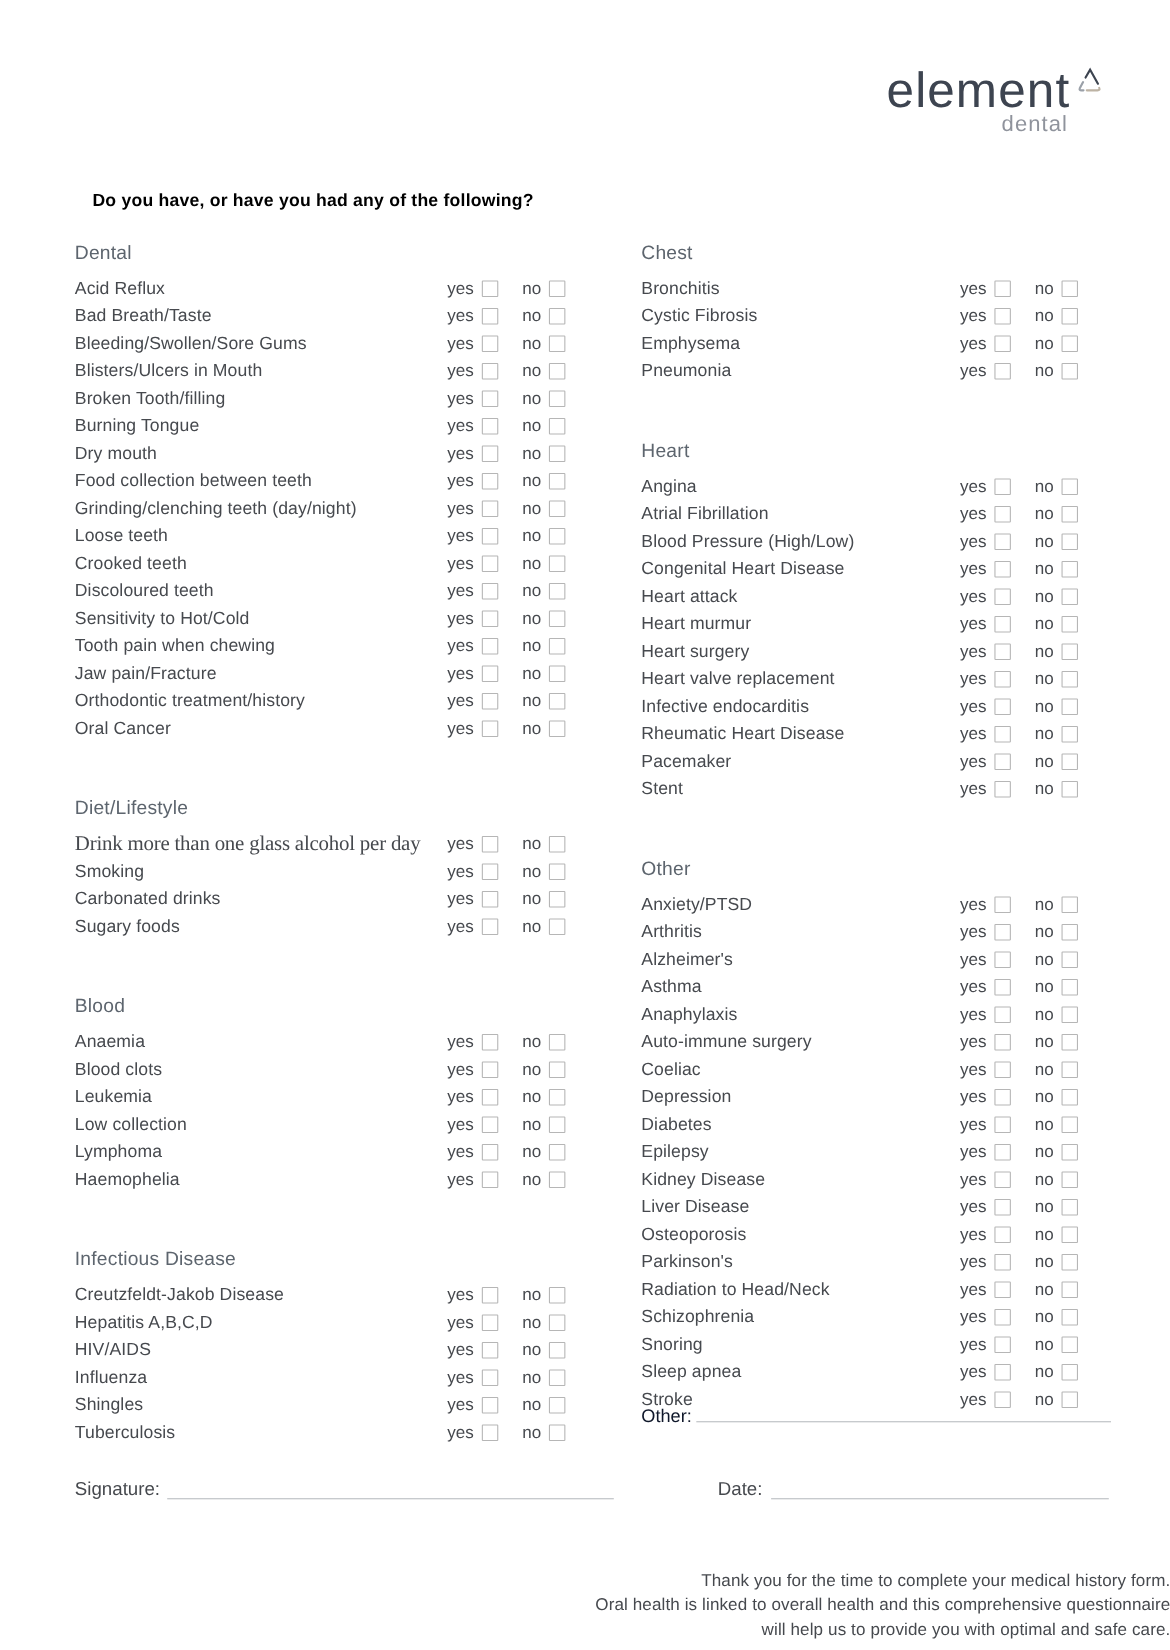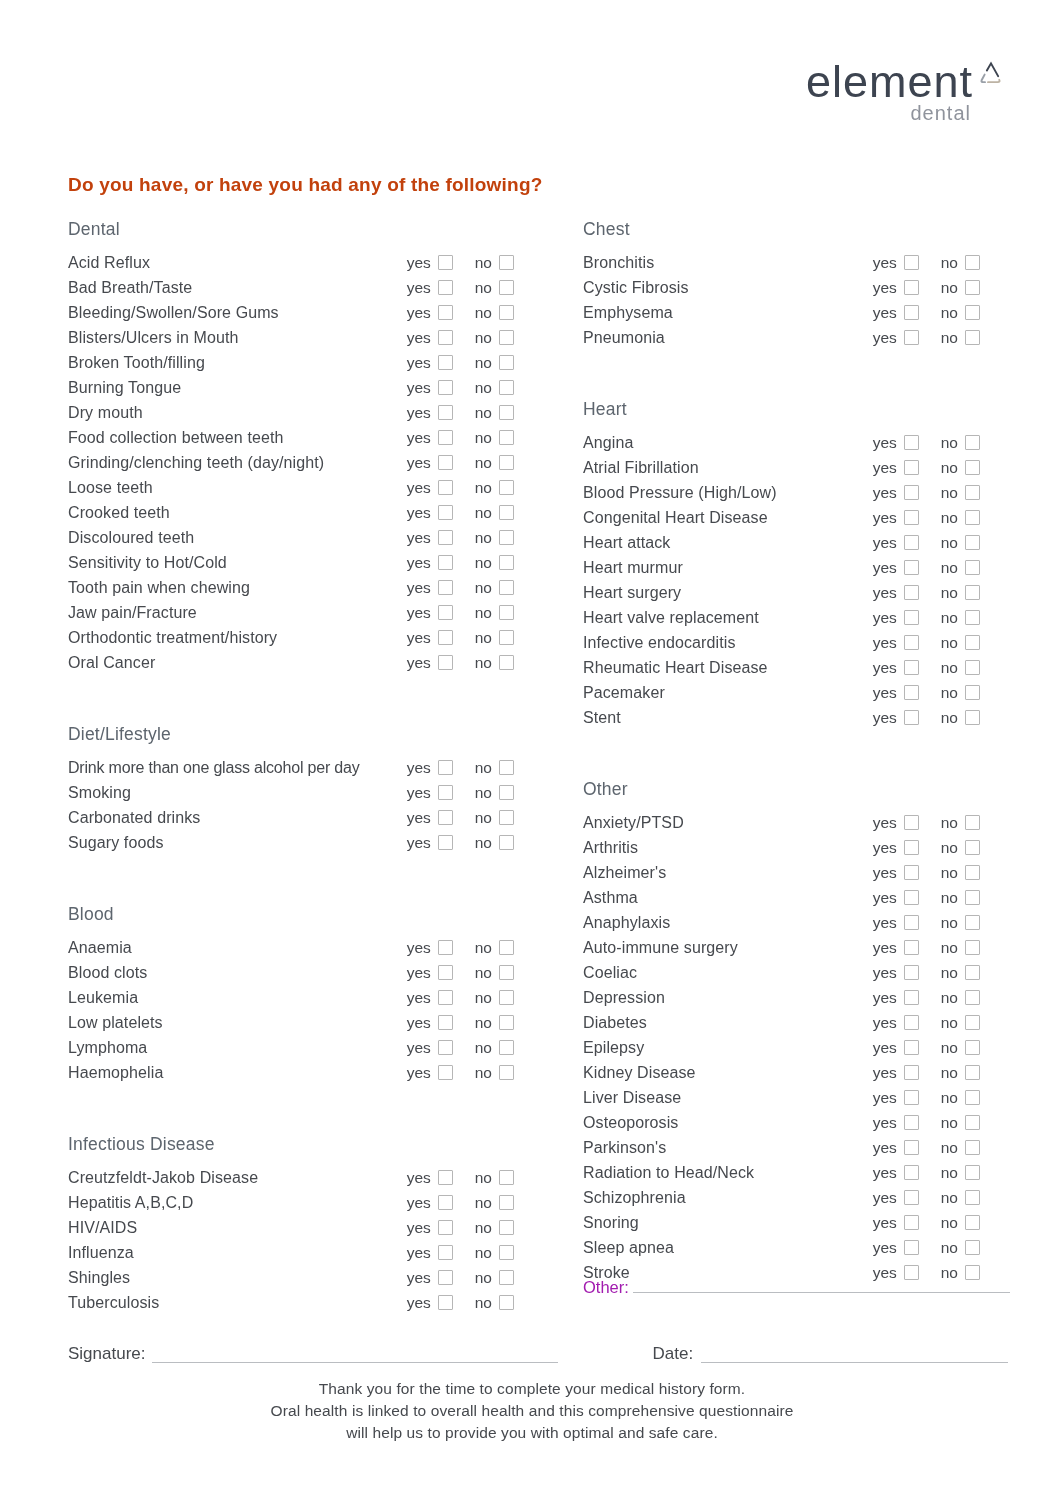--- a/index.html
+++ b/index.html
@@ -7,58 +7,58 @@
   .page{position:relative;width:1064px;height:1500px;background:#ffffff;overflow:hidden;margin:0 auto;}
 
   
   .logo{position:absolute;top:58px;right:59px;text-align:right;}
   .logo-top{display:flex;align-items:flex-start;justify-content:flex-end;margin-left:20px;}
   .logo-brand{font-size:45px;line-height:48px;color:#3d4450;letter-spacing:1px;font-weight:400;}
   .logo-mark{margin:2px 0 0 4px;}
   .logo-sub{font-size:20px;color:#8f939c;letter-spacing:1px;margin-top:-4px;padding-right:34px;}
 
   
-  .title{position:absolute;left:68px;top:174px;font-size:19px;font-weight:700;color:#c2410c;letter-spacing:.2px;}
+  .title{position:absolute;left:84px;top:174px;font-size:16px;font-weight:700;color:#000000;letter-spacing:.2px;}
 
   
   .col{position:absolute;top:218px;}
   .col-left{left:68px;width:446px;}
   .col-right{left:583px;width:397px;}
 
   .section-heading{font-size:17.5px;line-height:22px;color:#5d656e;margin-bottom:10px;letter-spacing:.2px;}
   .section + .section{margin-top:48px;}
   [data-name="section-blood"]{margin-top:35px;}
   [data-name="section-infectious-disease"]{margin-top:26px;}
   [data-name="section-heart"]{margin-top:27px;}
   [data-name="section-other"]{margin-top:35px;}
 
   .row{display:flex;align-items:center;height:25px;}
   .q-label{flex:1 1 auto;font-size:16px;color:#46494e;white-space:nowrap;letter-spacing:.1px;}
-  .q-label.tight{font-size:16px;letter-spacing:-.2px;}
+  .q-label.tight{font-size:19px;letter-spacing:-.2px;font-family:Liberation Serif, serif;}
   .yn-group{display:flex;align-items:center;justify-content:flex-end;flex:0 0 110px;}
   .col-right .yn-group{flex-basis:104px;}
   .pair{display:flex;align-items:center;}
   .pair.no-pair{margin-left:22px;}
   .yn-label{font-size:15.5px;color:#46494e;margin-right:7px;}
   .cb{width:15px;height:15px;border:1px solid #b6b6b6;box-sizing:border-box;background:#fff;border-radius:1px;}
 
   
   .other-line{position:absolute;left:583px;top:1276px;width:427px;display:flex;align-items:baseline;}
-  .other-label{font-size:16.5px;color:#a21caf;text-align:center;}
+  .other-label{font-size:16.5px;color:#0f172a;text-align:center;}
   .fill-line{flex:1 1 auto;border-bottom:1.5px solid #babdc1;height:16px;margin-left:4px;}
 
   
   .sig-row{position:absolute;left:68px;right:56px;top:1344px;display:flex;align-items:center;}
   .sig-label,.date-label{font-size:17px;color:#46494e;}
   .sig-line{flex:0 0 406px;border-bottom:1.5px solid #babdc1;height:16px;margin-left:6px;}
   .date-label{margin-left:95px;}
   .date-line{flex:1 1 auto;border-bottom:1.5px solid #babdc1;height:16px;margin-left:8px;}
 
   
-  .footer{position:absolute;left:0;right:0;top:1378px;text-align:center;color:#46494e;font-size:15.5px;line-height:22px;letter-spacing:.1px;}
+  .footer{position:absolute;left:0;right:0;top:1427px;text-align:right;color:#46494e;font-size:15.5px;line-height:22px;letter-spacing:.1px;}
 </style>
 </head>
 <body>
 
 <div class="page" data-name="medical-history-form">
 
   <div class="logo" data-name="logo">
     <div class="logo-top">
       <span class="logo-brand" data-name="logo-brand-text">element</span>
       <span class="logo-mark" data-name="triangle-logo-icon">
@@ -389,21 +389,21 @@
               <span class="yn-label" data-name="yes-label">yes</span>
               <span class="cb" data-name="yes-checkbox"></span>
             </span>
             <span class="pair no-pair" data-name="no-pair">
               <span class="yn-label" data-name="no-label">no</span>
               <span class="cb" data-name="no-checkbox"></span>
             </span>
           </span>
         </div>
         <div class="row" data-name="question-row">
-          <span class="q-label" data-name="question-label">Low platelets</span>
+          <span class="q-label" data-name="question-label">Low collection</span>
           <span class="yn-group" data-name="yes-no-group">
             <span class="pair" data-name="yes-pair">
               <span class="yn-label" data-name="yes-label">yes</span>
               <span class="cb" data-name="yes-checkbox"></span>
             </span>
             <span class="pair no-pair" data-name="no-pair">
               <span class="yn-label" data-name="no-label">no</span>
               <span class="cb" data-name="no-checkbox"></span>
             </span>
           </span>

